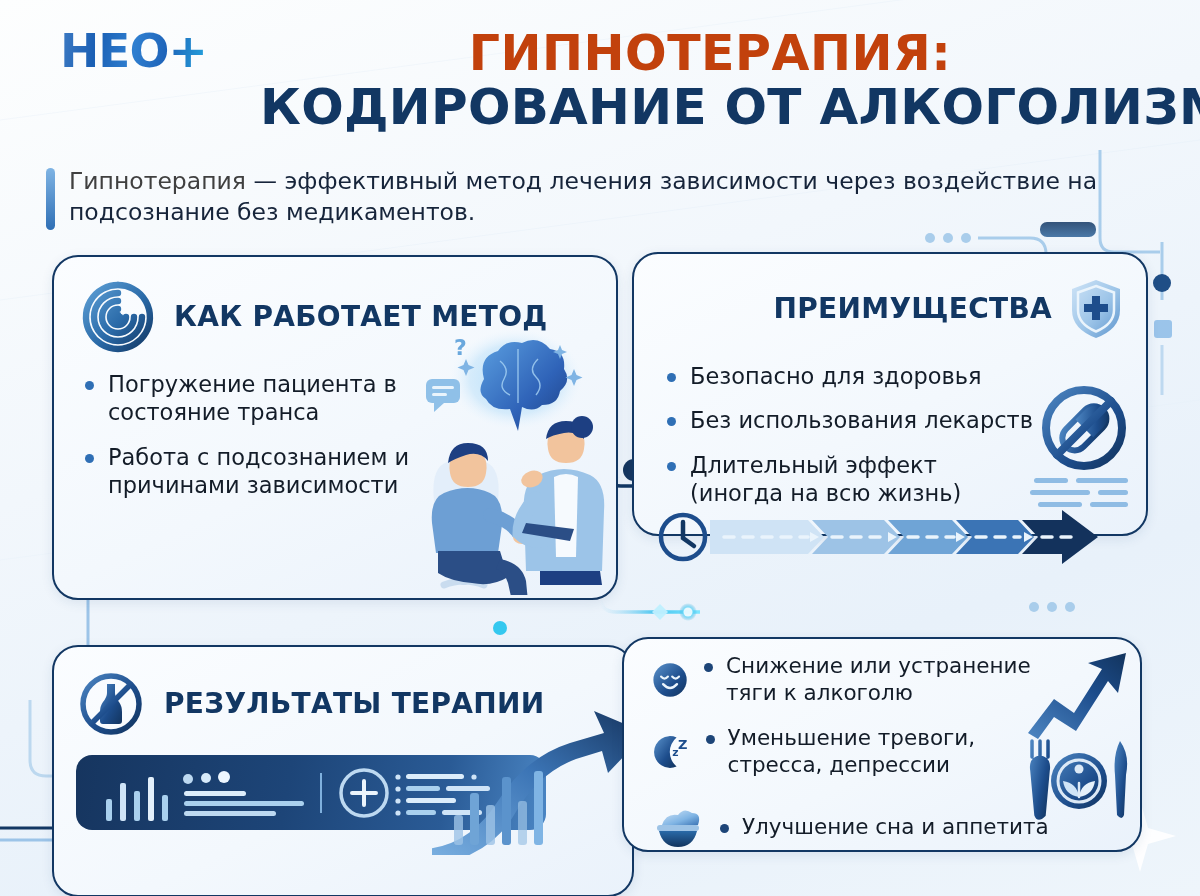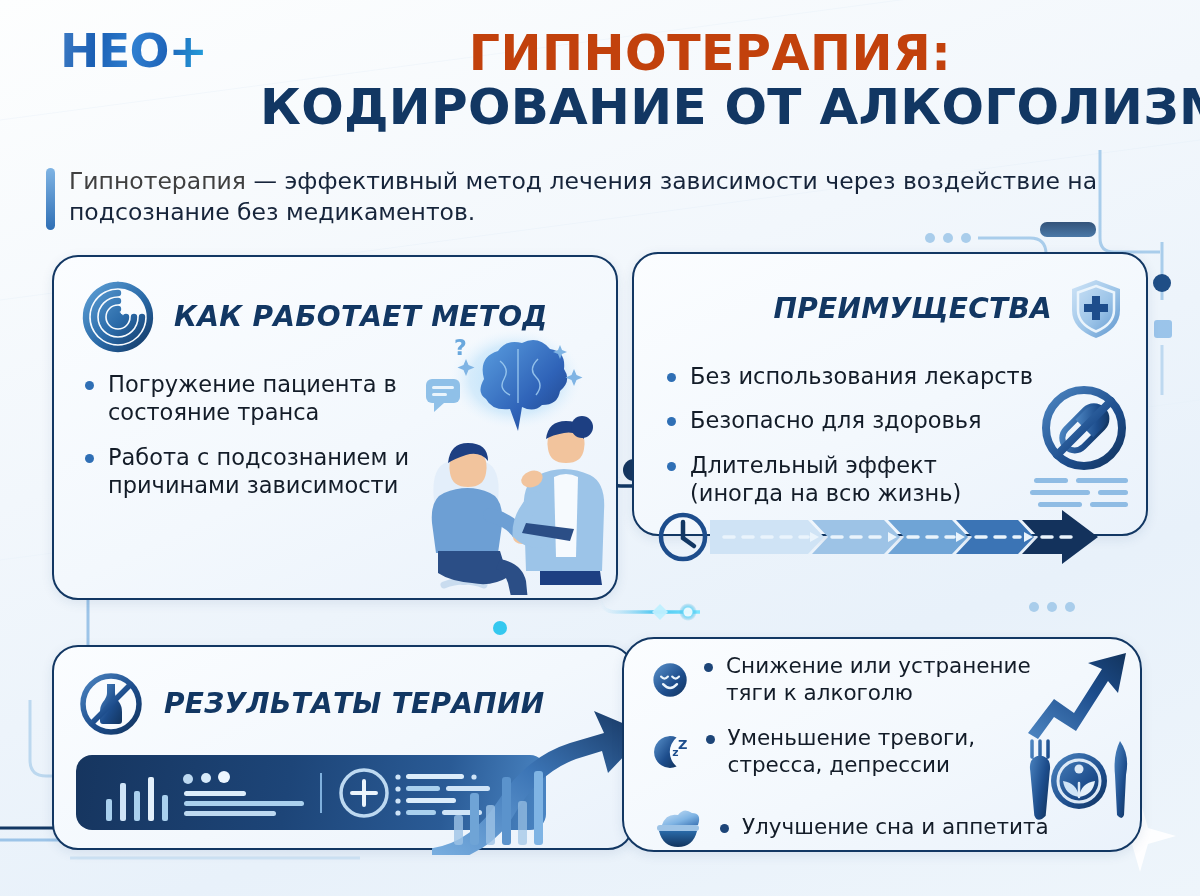--- a/index.html
+++ b/index.html
@@ -87,31 +87,30 @@
   .card {
     position: absolute;
     background: linear-gradient(155deg, #fbfdff 0%, #f3f8fd 55%, #eaf2fb 100%);
     border: 2px solid #123763;
     border-radius: 26px;
     box-shadow: 0 3px 12px rgba(30,70,120,0.10);
   }
 
   #card-method { left: 52px; top: 255px; width: 566px; height: 345px; }
   #card-benefits { left: 632px; top: 252px; width: 516px; height: 284px; }
-  #card-results { left: 52px; top: 645px; width: 582px; height: 205px; padding-left: 48px; }
-  #card-results-list { left: 622px; top: 637px; width: 520px; height: 215px; border-radius: 32px; }
+  #card-results { left: 52px; top: 645px; width: 582px; height: 252px; padding-left: 48px; }
+  #card-results-list { left: 622px; top: 637px; width: 520px; height: 215px; }
 
   .card-title {
     font-size: 28px;
     font-weight: 800;
     color: #123763;
     letter-spacing: 0.3px;
     line-height: 1.1;
     font-family: "DejaVu Sans", sans-serif;
-    font-style: italic;
   }
 
   .bullets { list-style: none; }
   .bullets li {
     position: relative;
     padding-left: 26px;
     font-size: 22.5px;
     color: #131c28;
     line-height: 1.26;
     margin-bottom: 16px;
@@ -378,22 +377,22 @@
             <stop offset="100%" stop-color="#5b93cc"></stop>
           </linearGradient>
         </defs>
         <path d="M28 2 L52 11 L52 32 Q52 51 28 60 Q4 51 4 32 L4 11 Z" fill="url(#shg)"></path>
         <path d="M28 8 L46 14.5 L46 32 Q46 46 28 53.5 Q10 46 10 32 L10 14.5 Z" fill="none" stroke="#eaf4fc" stroke-width="2.5"></path>
         <path d="M24 18 L32 18 L32 26 L40 26 L40 34 L32 34 L32 42 L24 42 L24 34 L16 34 L16 26 L24 26 Z" fill="#1d4d8c"></path>
       </svg>
     </div>
 
     <ul class="bullets benefits-list">
+      <li>Безопасно для здоровья</li>
       <li>Без использования лекарств</li>
-      <li>Безопасно для здоровья</li>
       <li>Длительный эффект (иногда на всю жизнь)</li>
     </ul>
 
     
     <svg class="illus" style="left:402px; top:126px;" width="96" height="96" viewBox="0 0 96 96">
       <defs>
         <linearGradient id="npg" x1="0" y1="0" x2="1" y2="1">
           <stop offset="0%" stop-color="#4d86c2"></stop>
           <stop offset="60%" stop-color="#1d4d8c"></stop>
           <stop offset="100%" stop-color="#12345e"></stop>

